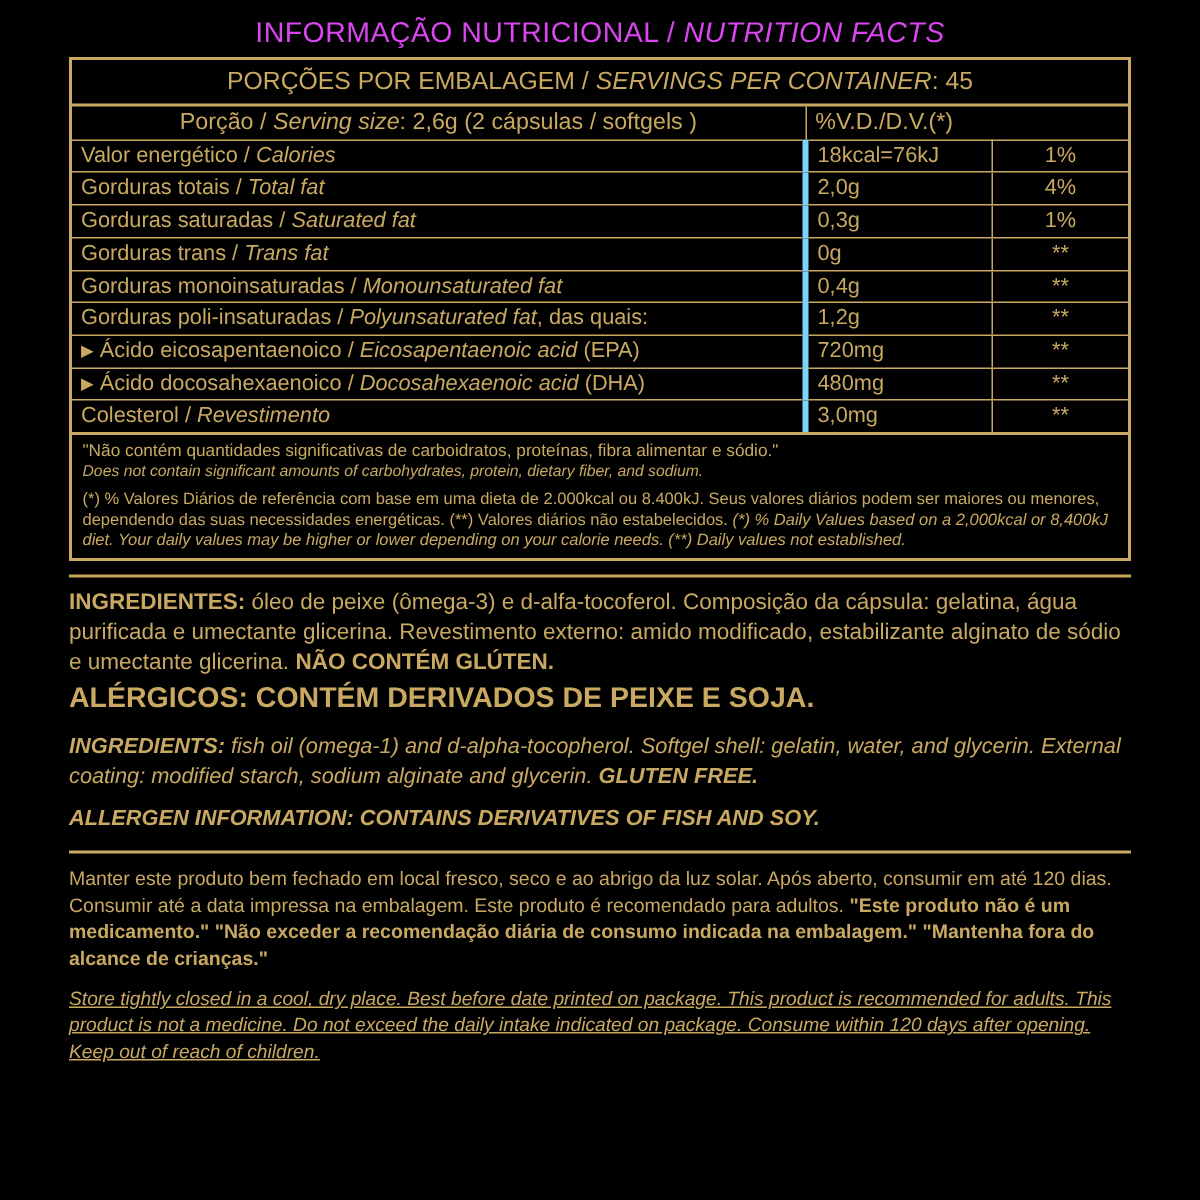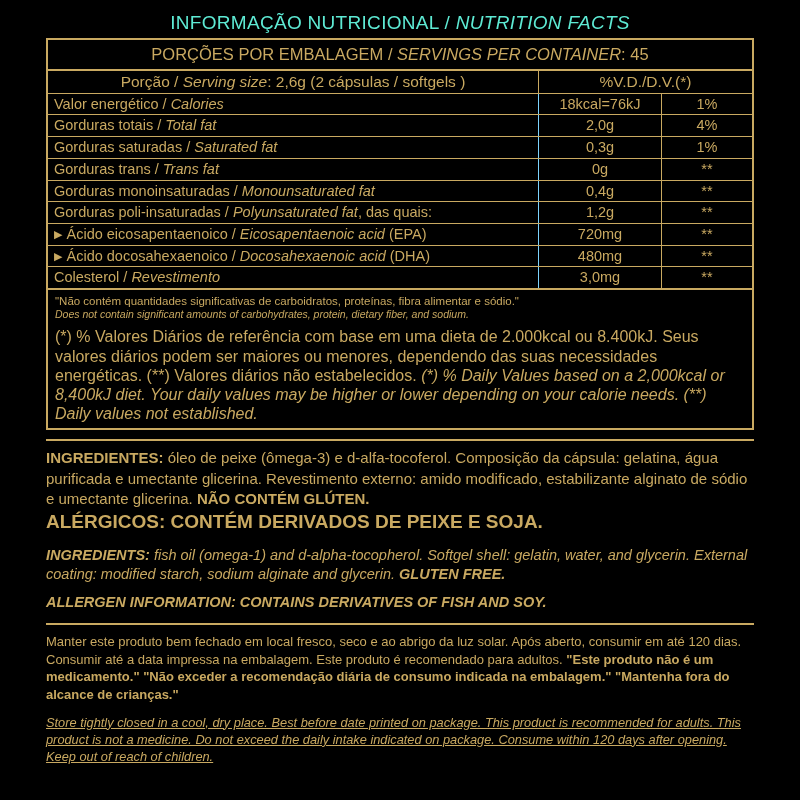--- a/index.html
+++ b/index.html
@@ -22,21 +22,21 @@
     box-sizing: border-box;
   }
 
   
   .nf-title {
     text-align: center;
     font-size: 19px;
     letter-spacing: 0.3px;
     padding-top: 12px;
     padding-bottom: 4px;
-    color: #5eead4;
+    color: #d946ef;
   }
   .nf-title .it { font-style: italic; }
 
   .nf-box {
     margin: 0 46px;
     border: 2px solid #c9a961;
     box-sizing: border-box;
   }
   .servings {
     text-align: center;
@@ -54,53 +54,53 @@
   }
   table.nf td {
     border-bottom: 1px solid #c9a961;
     padding: 2px 6px;
     vertical-align: middle;
     line-height: 1.15;
   }
   table.nf tr:last-child td { border-bottom: none; }
   .col-name { text-align: left; }
   .col-val {
-    text-align: center;
-    border-left: 1px solid #7dd3fc;
+    text-align: left;
+    border-left: 4px solid #7dd3fc;
     width: 110px;
     white-space: nowrap;
     margin-left: 42px;
   }
   .col-dv {
     text-align: center;
     border-left: 1px solid #c9a961;
     width: 78px;
     white-space: nowrap;
   }
   .hdr td {
     border-bottom: 2px solid #c9a961;
     font-size: 15.5px;
     padding: 4px 6px;
   }
   .hdr .col-name { text-align: center; }
-  .hdr .col-dv { text-align: center; }
+  .hdr .col-dv { text-align: left; }
   .it { font-style: italic; }
   .arrow { font-size: 11px; vertical-align: 1px; }
 
   .nf-foot {
     padding: 4px 7px 3px 7px;
     font-size: 11.5px;
     line-height: 1.25;
     border-top: 2px solid #c9a961;
   }
   .nf-foot .l1 { display: block; }
   .nf-foot .l2 { display: block; font-style: italic; font-size: 10.5px; }
   .nf-foot2 {
     padding: 3px 7px 5px 7px;
-    font-size: 16px;
+    font-size: 11px;
     line-height: 1.2;
   }
   .nf-foot2 .it { font-style: italic; }
 
   
   .divider {
     height: 2px;
     background: #c9a961;
     margin: 9px 46px 0 46px;
   }

